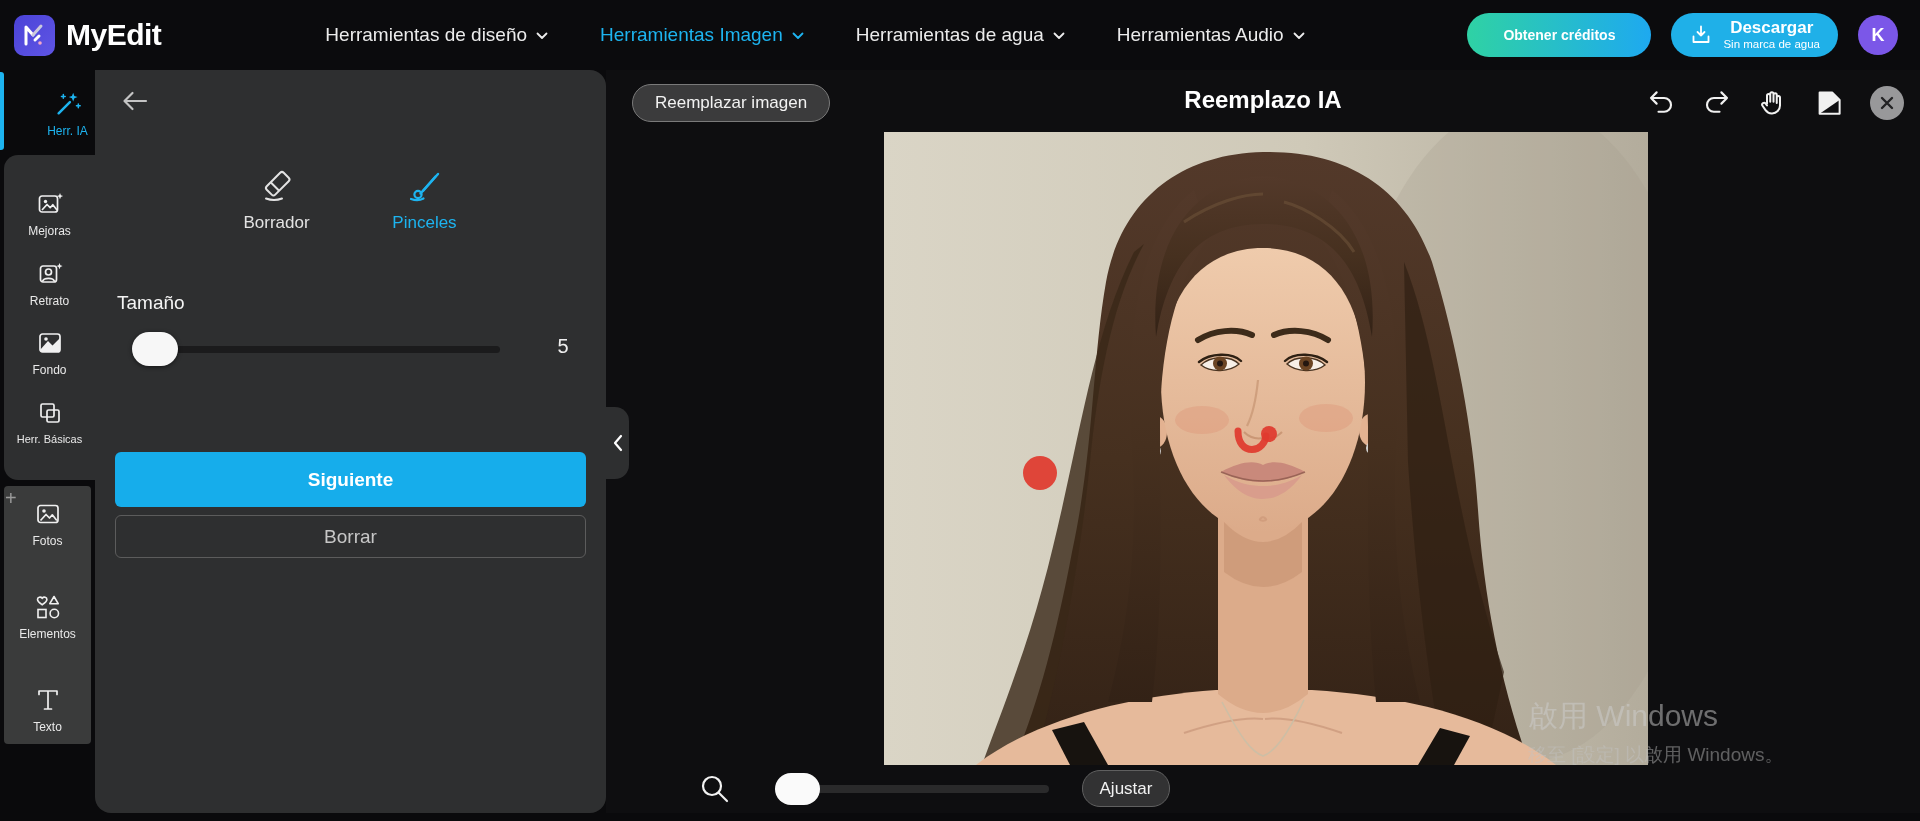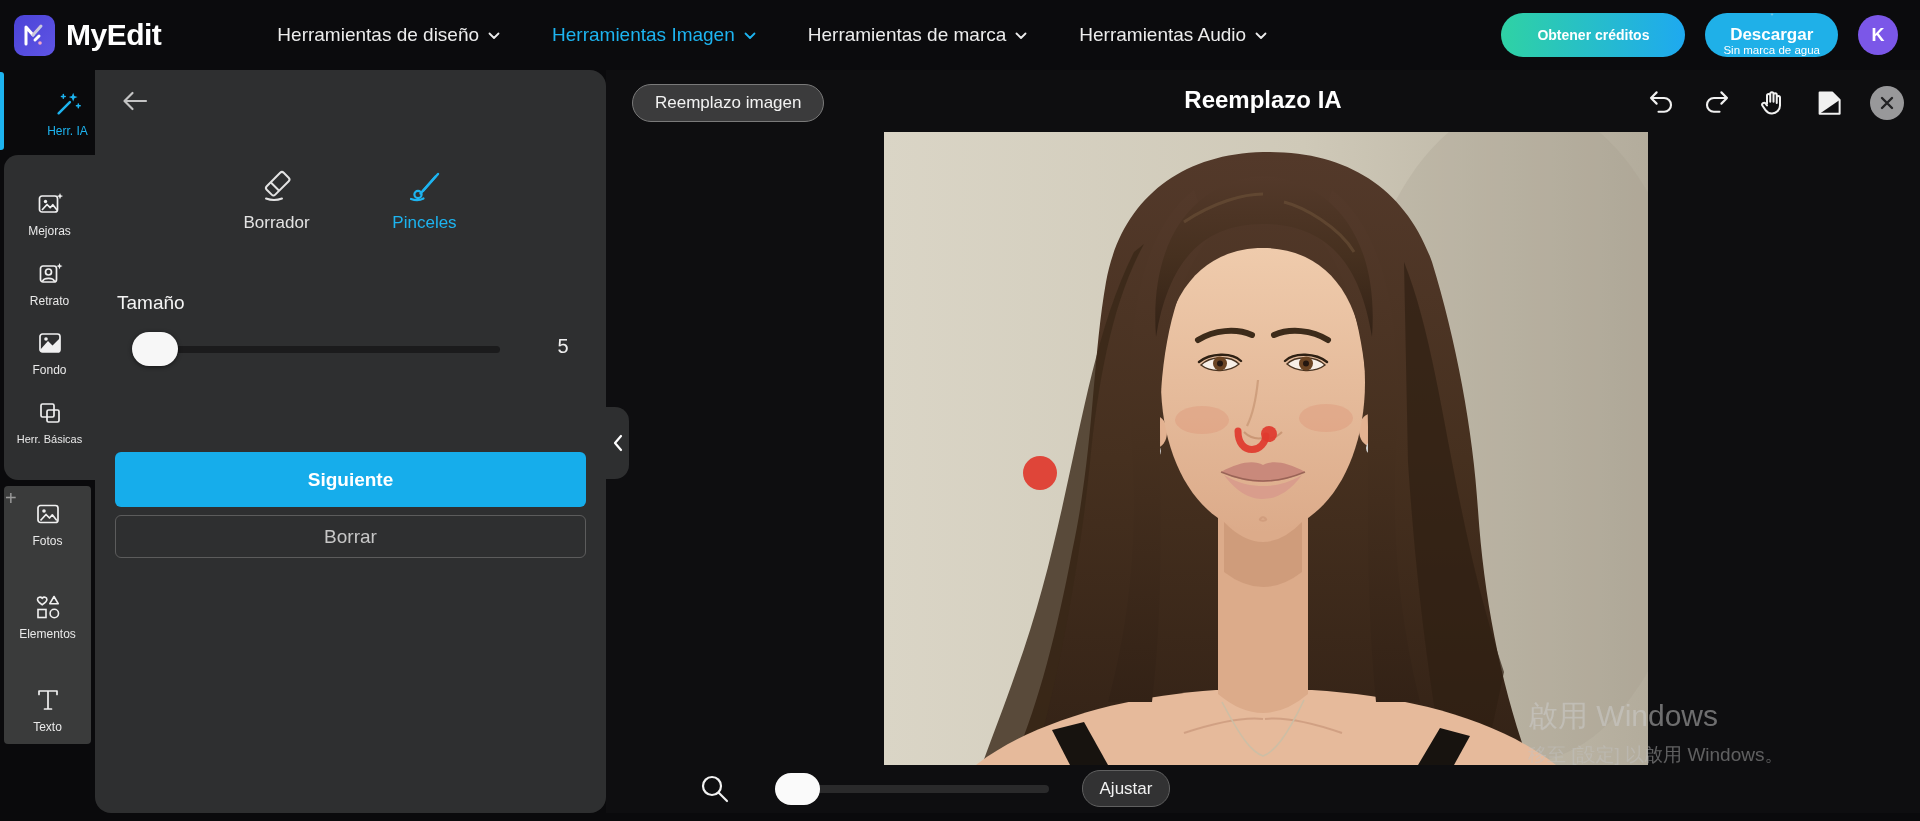--- a/index.html
+++ b/index.html
@@ -1,33 +1,33 @@
 <!DOCTYPE html>
 <html><head>
 <meta charset="utf-8">
 <style>
   * { margin:0; padding:0; box-sizing:border-box; }
   html,body { background:#000; }
   body { font-family:"Liberation Sans", sans-serif; }
   .stage { position:relative; width:1920px; height:821px; background:#0a0a0c; overflow:hidden; }
 
   
-  .navbar { position:absolute; left:0; top:0; width:1920px; height:70px; background:#0b0b0d; display:flex; align-items:center; z-index:30; }
+  .navbar { position:absolute; left:0; top:0; width:1920px; height:70px; background:#0b0b0d; display:flex; align-items:center; z-index:30;gap:48px; }
   .nav-left { display:flex; align-items:center; padding-left:14px; }
   .logo-box { width:41px; height:41px; border-radius:10px; background:linear-gradient(135deg,#4b43d8,#5f55e4); display:flex; align-items:center; justify-content:center; }
   .brand { color:#fff; font-size:30px; font-weight:600; margin-left:11px; letter-spacing:-0.5px; }
   .nav-menu { display:flex; gap:52px; margin-left:116px; }
   .nav-item { display:flex; align-items:center; gap:9px; color:#ececec; font-size:19px; cursor:pointer; }
   .nav-item.active { color:#1db4f0;text-align:right; }
   .nav-item svg { margin-top:2px; }
   .nav-right { margin-left:auto; display:flex; align-items:center; gap:20px; padding-right:22px; }
   .credits-btn { height:44px; padding:0 36px; border-radius:22px; border:none; cursor:pointer;
     background:linear-gradient(90deg,#2fd2a4,#1ea9f0); color:#fff; font-size:14px; font-weight:700; font-family:inherit; }
   .download-btn { height:44px; border-radius:22px; border:none; cursor:pointer; background:#1fb0e8; color:#fff;
-    display:flex; align-items:center; gap:10px; padding:0 18px; font-family:inherit;flex-direction:column; }
+    display:flex; align-items:center; gap:10px; padding:0 18px; font-family:inherit; }
   .download-txt { display:flex; flex-direction:column; align-items:center; line-height:1.1; }
   .download-txt .l1 { font-size:17px; font-weight:700; }
   .download-txt .l2 { font-size:11.5px; }
   .avatar { width:40px; height:40px; border-radius:50%; background:#7b57e8; color:#fff; font-size:18px; font-weight:600;
     display:flex; align-items:center; justify-content:center; cursor:pointer; }
 
   
   .rail { position:absolute; left:0; top:70px; width:95px; bottom:0; z-index:20; }
   .rail-item { display:flex; flex-direction:column; align-items:center; justify-content:center; gap:6px; cursor:pointer; }
   .rail-label { font-size:12px; color:#e9e9e9; }
@@ -110,21 +110,21 @@
             <path d="M1.5 1.5 L6 6 L10.5 1.5" fill="none" stroke="currentColor" stroke-width="1.8" stroke-linecap="round" stroke-linejoin="round"></path>
           </svg>
       </div>
       <div class="nav-item active">
         <span>Herramientas Imagen</span>
         <svg width="12" height="8" viewBox="0 0 12 8">
             <path d="M1.5 1.5 L6 6 L10.5 1.5" fill="none" stroke="currentColor" stroke-width="1.8" stroke-linecap="round" stroke-linejoin="round"></path>
           </svg>
       </div>
       <div class="nav-item">
-        <span>Herramientas de marca</span>
+        <span>Herramientas de agua</span>
         <svg width="12" height="8" viewBox="0 0 12 8">
             <path d="M1.5 1.5 L6 6 L10.5 1.5" fill="none" stroke="currentColor" stroke-width="1.8" stroke-linecap="round" stroke-linejoin="round"></path>
           </svg>
       </div>
       <div class="nav-item">
         <span>Herramientas Audio</span>
         <svg width="12" height="8" viewBox="0 0 12 8">
             <path d="M1.5 1.5 L6 6 L10.5 1.5" fill="none" stroke="currentColor" stroke-width="1.8" stroke-linecap="round" stroke-linejoin="round"></path>
           </svg>
       </div>
@@ -266,21 +266,21 @@
 
     <div class="collapse-handle">
       <svg width="12" height="18" viewBox="0 0 12 18">
         <path d="M9 2 L3 9 L9 16" fill="none" stroke="#fff" stroke-width="2.2" stroke-linecap="round" stroke-linejoin="round"></path>
       </svg>
     </div>
   </div>
 
   <div class="canvas">
     <button class="replace-btn">
-      <span>Reemplazo imagen</span>
+      <span>Reemplazar imagen</span>
     </button>
     <div class="canvas-title">Reemplazo IA</div>
 
     <div class="top-icons">
       <div class="ticon">
         <svg width="30" height="30" viewBox="0 0 24 24">
           <path d="M8.5 3.5 L4 8 L8.5 12.5 M4 8 H14.5 a5.5 5.5 0 0 1 0 11 H10" fill="none" stroke="currentColor" stroke-width="1.7" stroke-linecap="round" stroke-linejoin="round"></path>
         </svg>
       </div>
       <div class="ticon">

